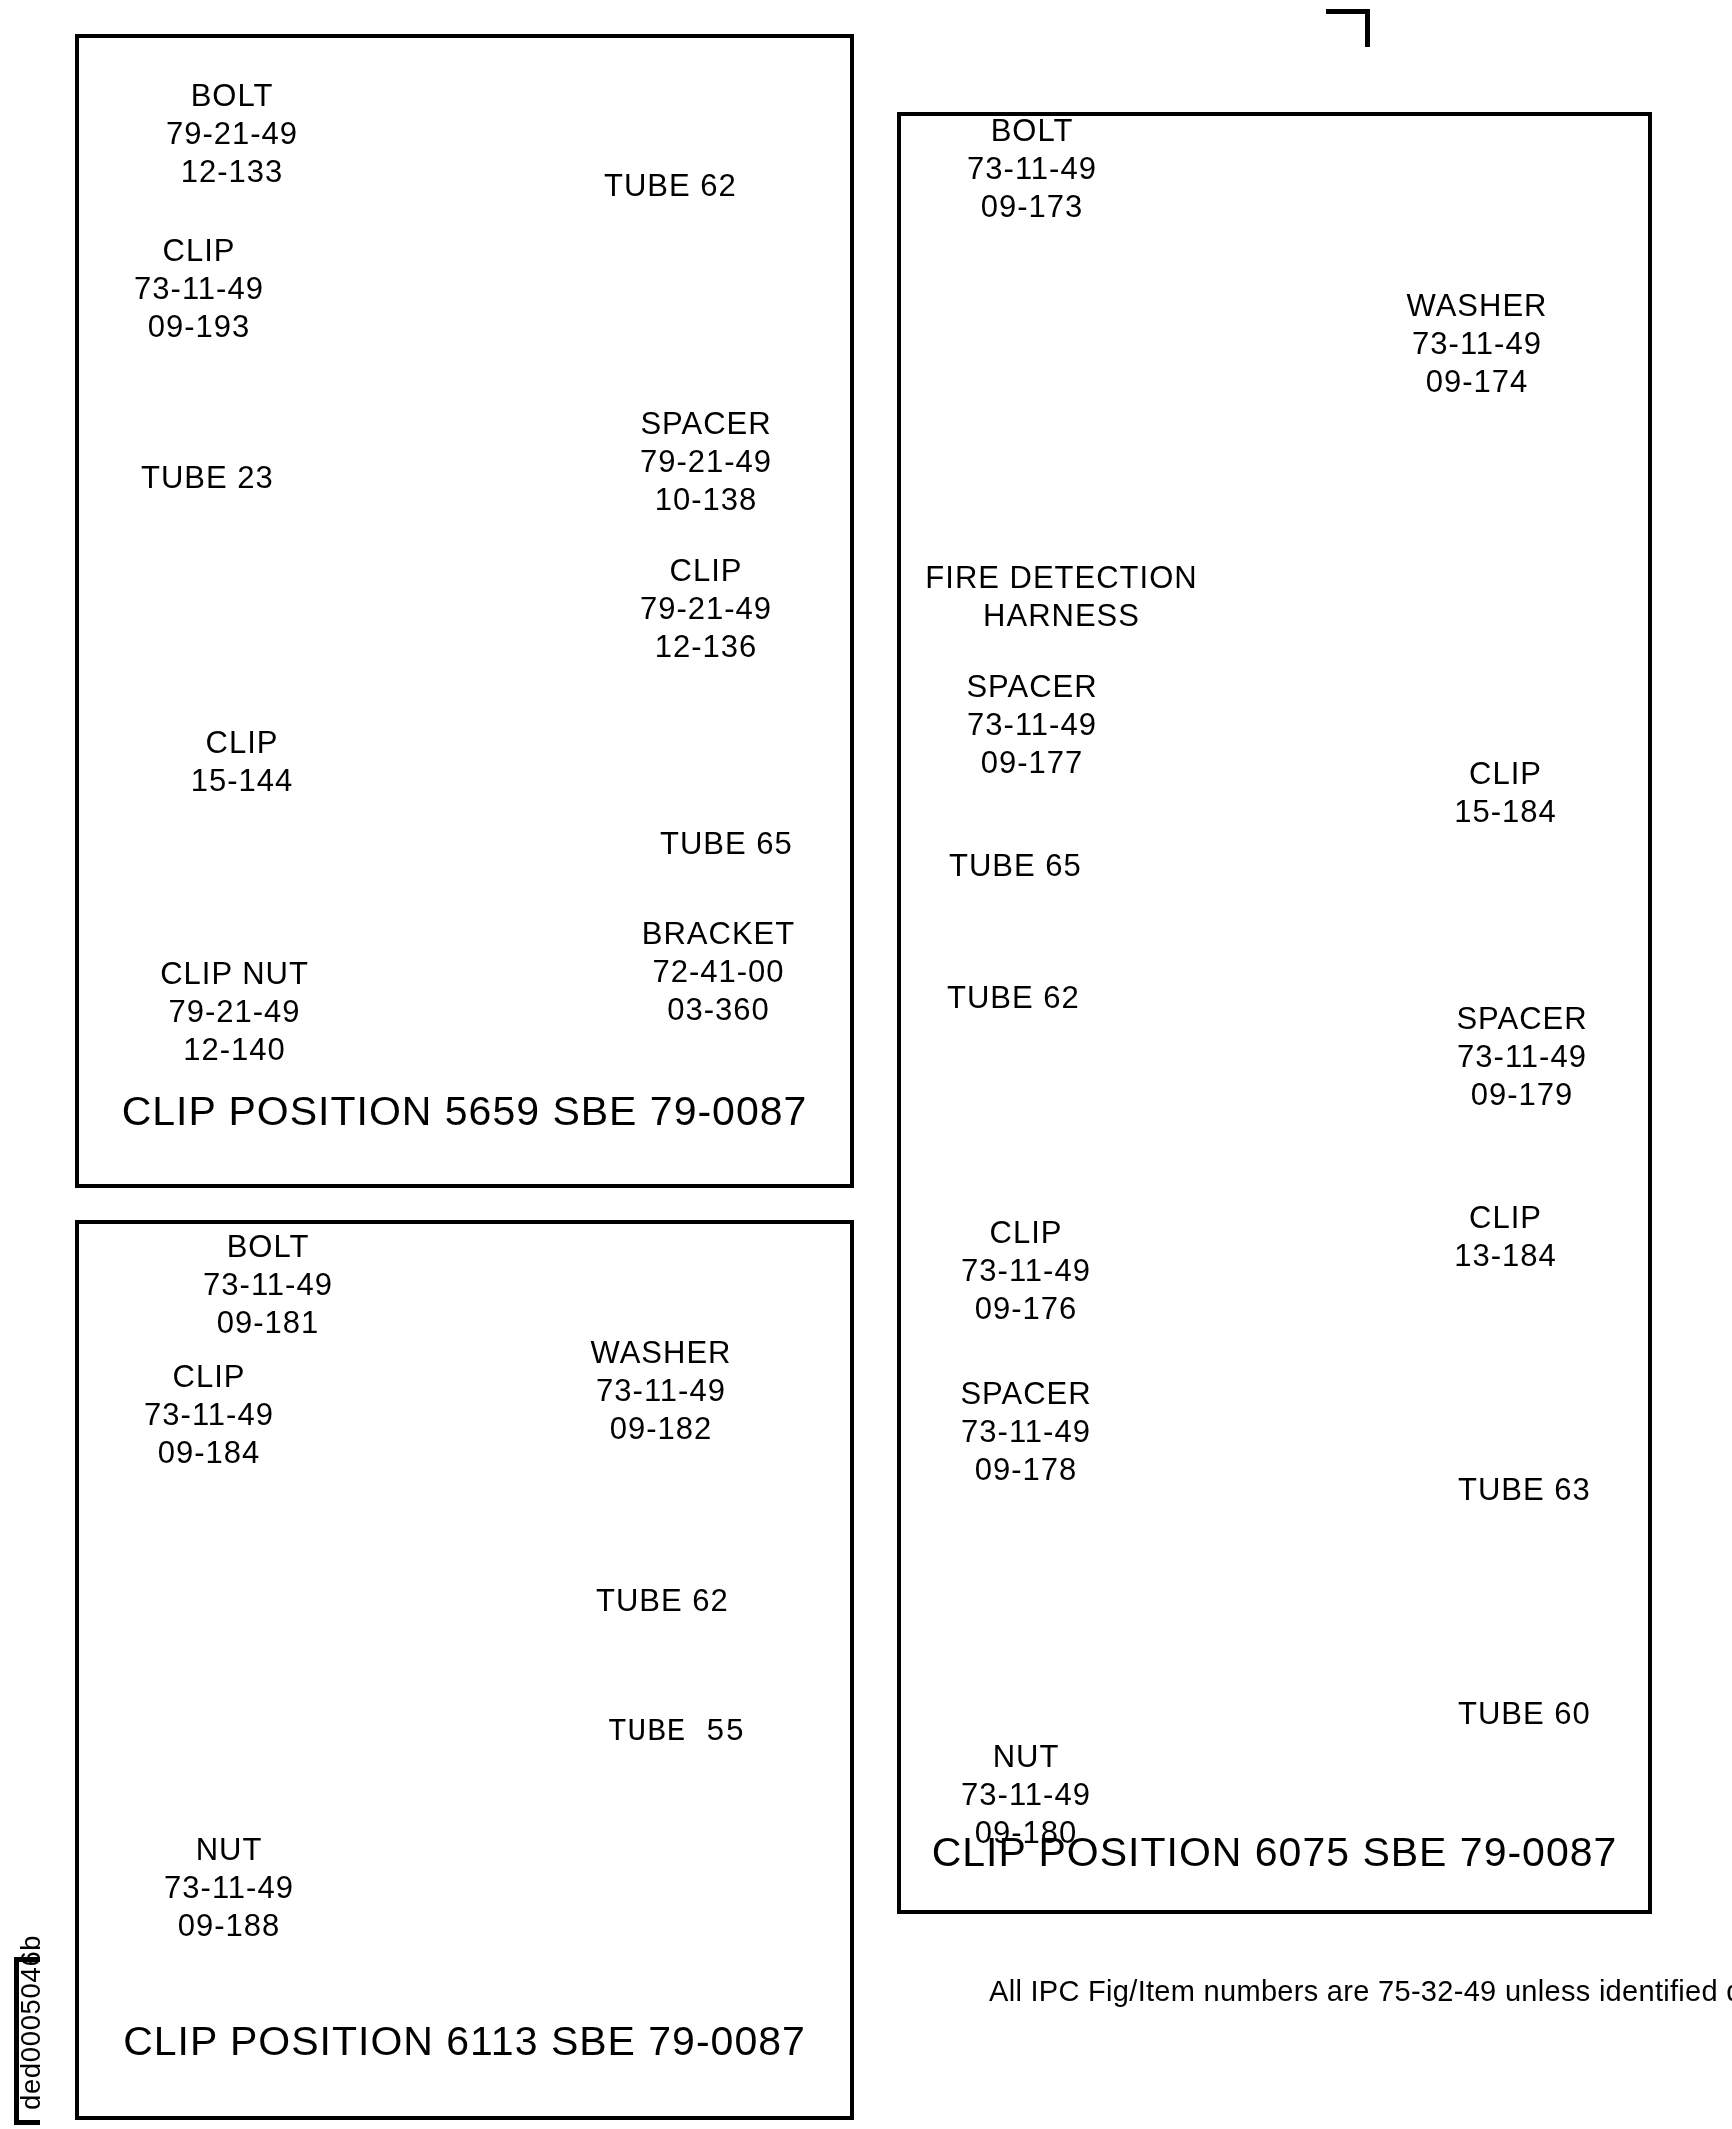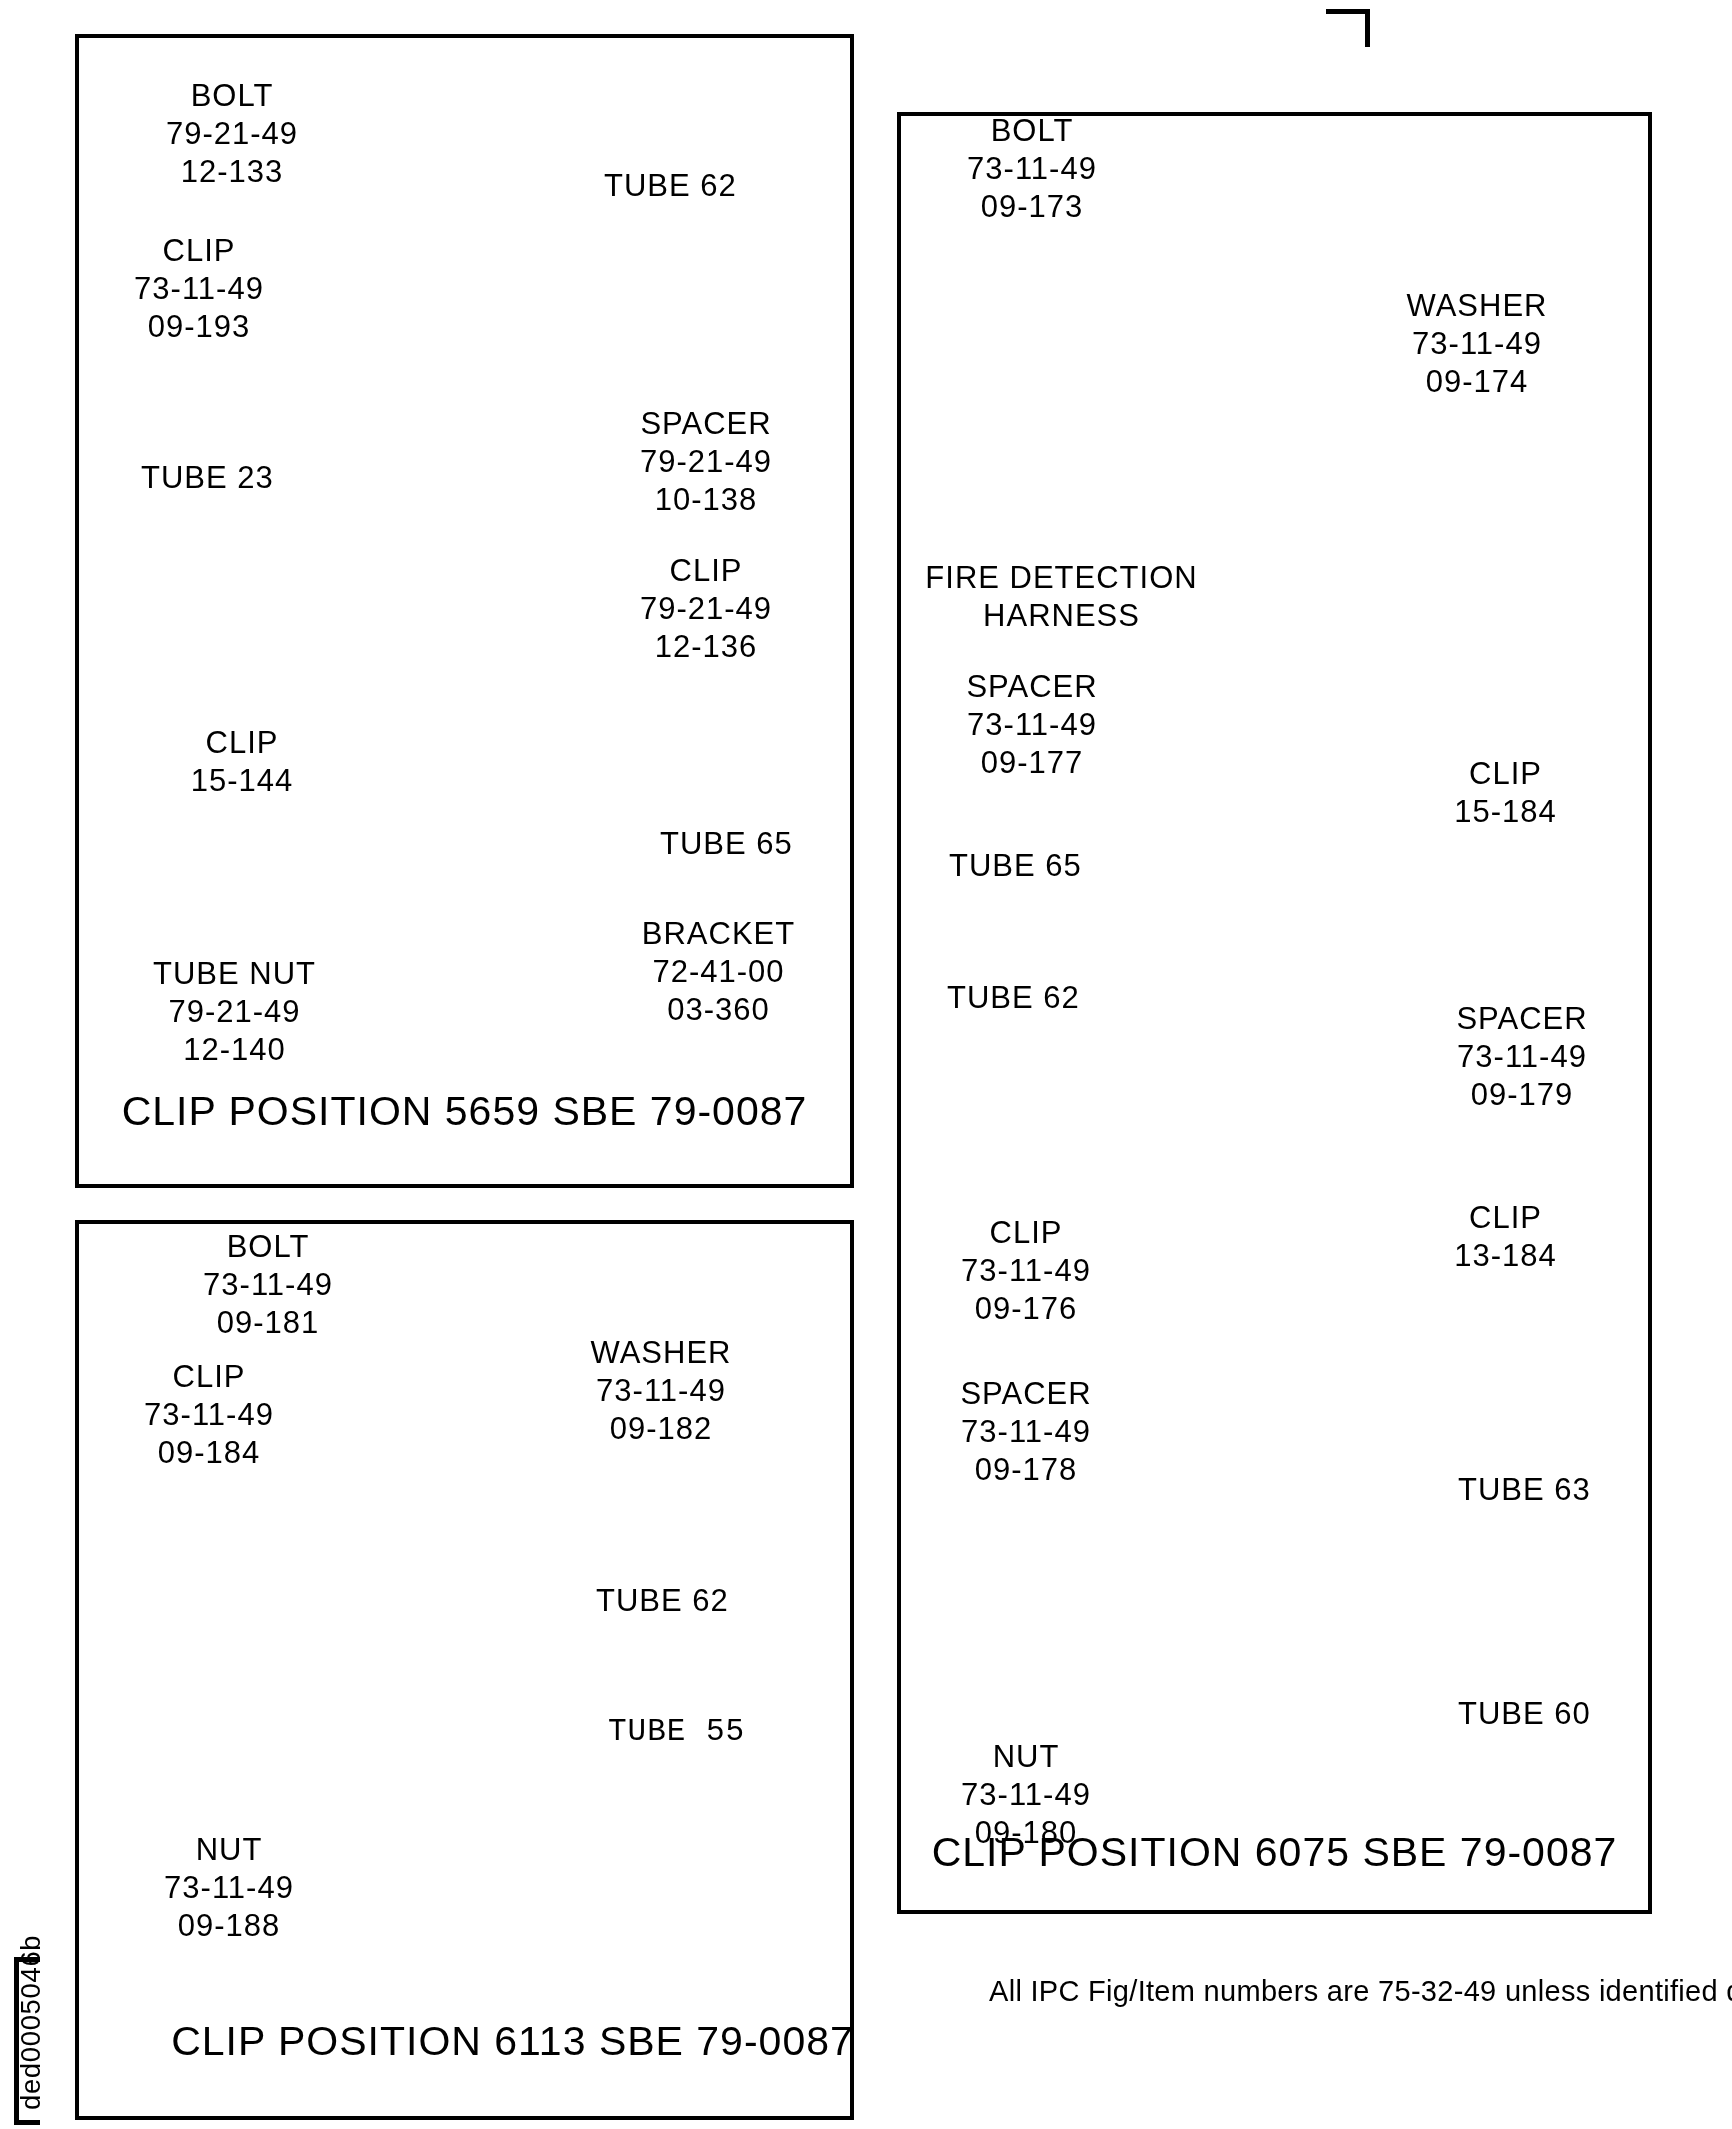--- a/index.html
+++ b/index.html
@@ -330,21 +330,21 @@
   </div>
   <div class="lbl" style="left:660px;top:825px;">
     <span class="ln">TUBE 65</span>
   </div>
   <div class="lbl c" style="left:624px;top:915px;width:189px;">
     <span class="ln">BRACKET</span>
     <span class="ln">72-41-00</span>
     <span class="ln">03-360</span>
   </div>
   <div class="lbl c" style="left:140px;top:955px;width:189px;">
-    <span class="ln">TUBE NUT</span>
+    <span class="ln">CLIP NUT</span>
     <span class="ln">79-21-49</span>
     <span class="ln">12-140</span>
   </div>
   <div class="caption" style="left:75px;top:1092px;width:779px;">
     <span class="ln">CLIP POSITION 5659</span>
     <span class="ln">SBE 79-0087</span>
   </div>
 
   <div class="lbl c" style="left:170px;top:1228px;width:196px;">
     <span class="ln">BOLT</span>
@@ -365,21 +365,21 @@
     <span class="ln">TUBE 62</span>
   </div>
   <div class="lbl" style="left:608px;top:1713px;font-family:Liberation Mono, monospace;">
     <span class="ln">TUBE 55</span>
   </div>
   <div class="lbl c" style="left:131px;top:1831px;width:196px;">
     <span class="ln">NUT</span>
     <span class="ln">73-11-49</span>
     <span class="ln">09-188</span>
   </div>
-  <div class="caption" style="left:75px;top:2022px;width:779px;padding-left:48px;">
+  <div class="caption" style="left:75px;top:2022px;width:779px;">
     <span class="ln">CLIP POSITION 6113</span>
     <span class="ln">SBE 79-0087</span>
   </div>
 
   <div class="lbl c" style="left:934px;top:112px;width:196px;">
     <span class="ln">BOLT</span>
     <span class="ln">73-11-49</span>
     <span class="ln">09-173</span>
   </div>
   <div class="lbl c" style="left:1379px;top:287px;width:196px;">

